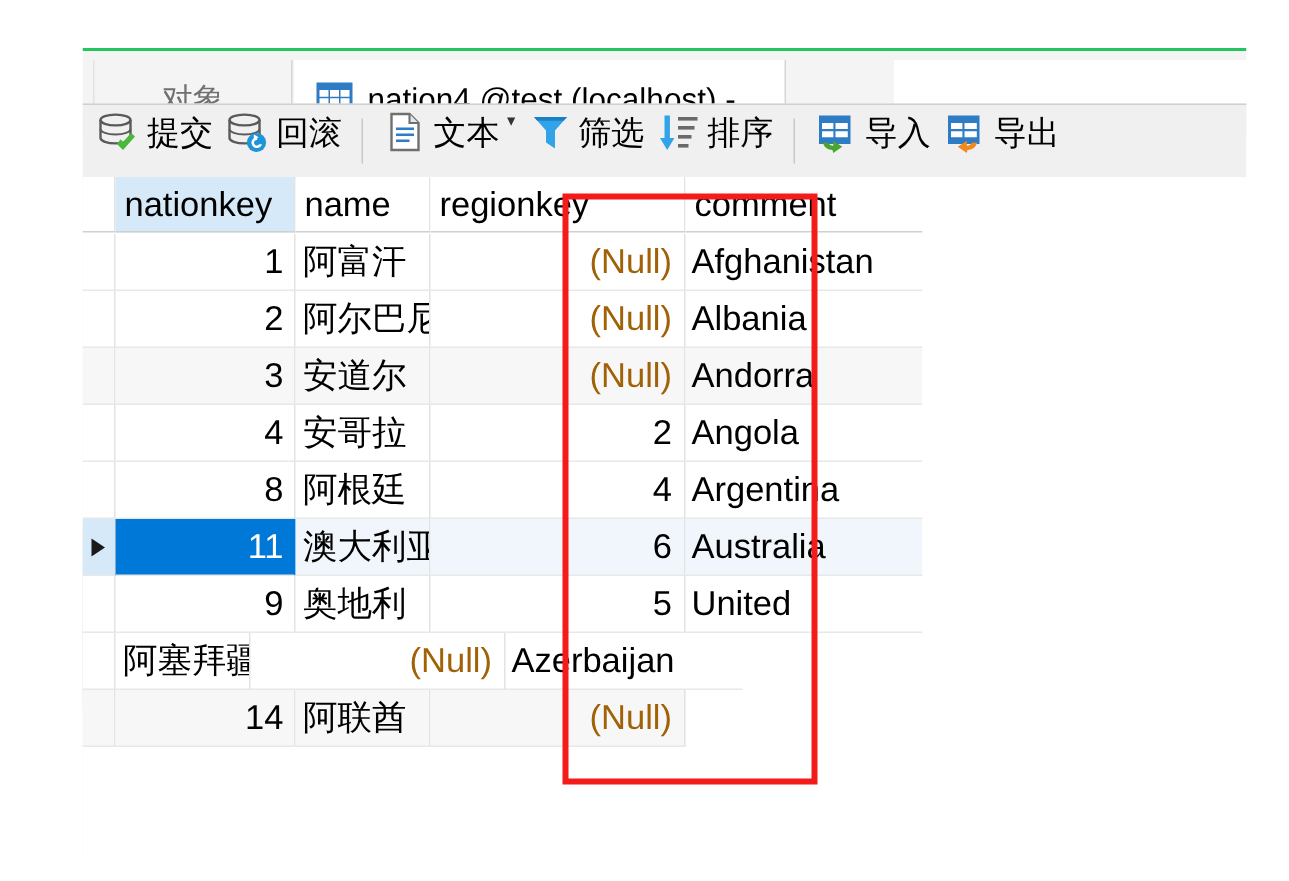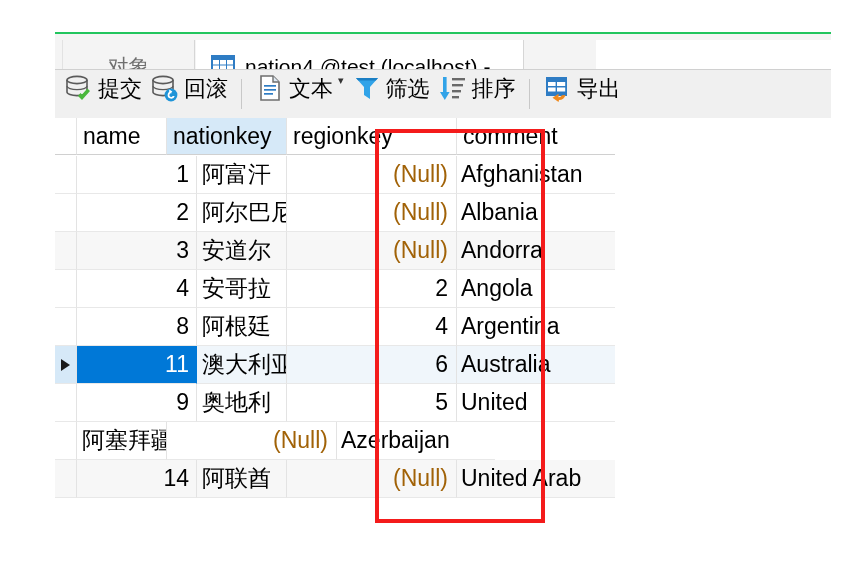--- a/index.html
+++ b/index.html
@@ -246,20 +246,33 @@
           <rect x="14" y="10" width="11" height="2.4" fill="#6a6a6a"></rect>
           <rect x="14" y="16" width="9" height="2.4" fill="#6a6a6a"></rect>
           <rect x="14" y="22" width="7" height="2.4" fill="#6a6a6a"></rect>
         </svg>
       </span>
       <span>排序</span>
     </div>
 
     <div class="tb-sep"></div>
 
+    <div class="tb-item">
+      <span class="ic">
+        <svg viewBox="0 0 30 28" width="30" height="28">
+          <rect x="3" y="3" width="21" height="19" fill="#2e7cc4"></rect>
+          <rect x="5" y="8" width="7.6" height="4" fill="#ffffff"></rect>
+          <rect x="14" y="8" width="8.2" height="4" fill="#ffffff"></rect>
+          <rect x="5" y="13.5" width="7.6" height="4" fill="#ffffff"></rect>
+          <rect x="14" y="13.5" width="8.2" height="4" fill="#ffffff"></rect>
+          <path d="M12 26 q-5 0 -6.5 -5 l3.6 0.2 q1.2 2.2 3.4 2 l0 -3.4 l6 4 l-6 4.2 z" fill="#4aa52e"></path>
+        </svg>
+      </span>
+      <span>导入</span>
+    </div>
 
     <div class="tb-item">
       <span class="ic">
         <svg viewBox="0 0 30 28" width="30" height="28">
           <rect x="3" y="3" width="21" height="19" fill="#2e7cc4"></rect>
           <rect x="5" y="8" width="7.6" height="4" fill="#ffffff"></rect>
           <rect x="14" y="8" width="8.2" height="4" fill="#ffffff"></rect>
           <rect x="5" y="13.5" width="7.6" height="4" fill="#ffffff"></rect>
           <rect x="14" y="13.5" width="8.2" height="4" fill="#ffffff"></rect>
           <path d="M16 26 q5 0 6.5 -5 l-3.6 0.2 q-1.2 2.2 -3.4 2 l0 -3.4 l-6 4 l6 4.2 z" fill="#f08a1e"></path>
@@ -268,22 +281,22 @@
       <span>导出</span>
     </div>
   </div>
 
   <div class="vscroll-track"></div>
   <div class="vscroll"></div>
 
   <div class="grid">
     <div class="grow header">
       <div class="gcell c-gutter"></div>
+      <div class="gcell c-key">nationkey</div>
       <div class="gcell c-name">name</div>
-      <div class="gcell c-key">nationkey</div>
       <div class="gcell c-region">regionkey</div>
       <div class="gcell c-comm">comment</div>
     </div>
     <div id="grid-body">
         <div class="grow">
           <div class="gcell c-gutter"></div>
           <div class="gcell c-key">1</div>
           <div class="gcell c-name">阿富汗</div>
           <div class="gcell c-region null">(Null)</div>
           <div class="gcell c-comm">Afghanistan</div>
@@ -336,19 +349,18 @@
           <div class="gcell c-gutter"></div>
           <div class="gcell c-name">阿塞拜疆</div>
           <div class="gcell c-region null">(Null)</div>
           <div class="gcell c-comm">Azerbaijan</div>
         </div>
         <div class="grow stripe">
           <div class="gcell c-gutter"></div>
           <div class="gcell c-key">14</div>
           <div class="gcell c-name">阿联酋</div>
           <div class="gcell c-region null">(Null)</div>
-          <div class="gcell c-comm">United Arab</div>
         </div>
       </div>
   </div>
 
   <div class="annot"></div>
 </div>
 
 </body></html>

